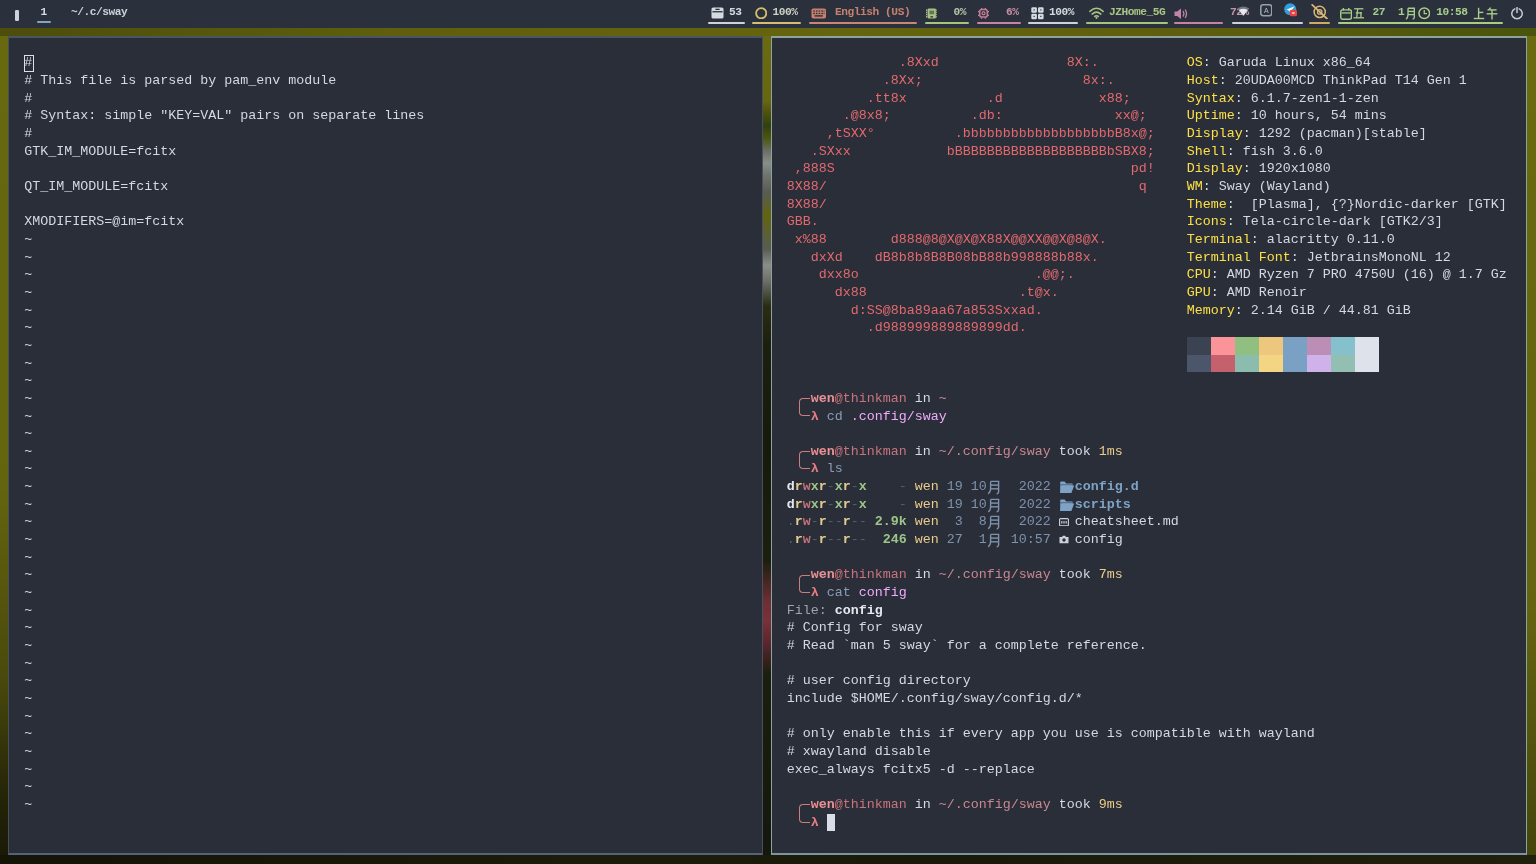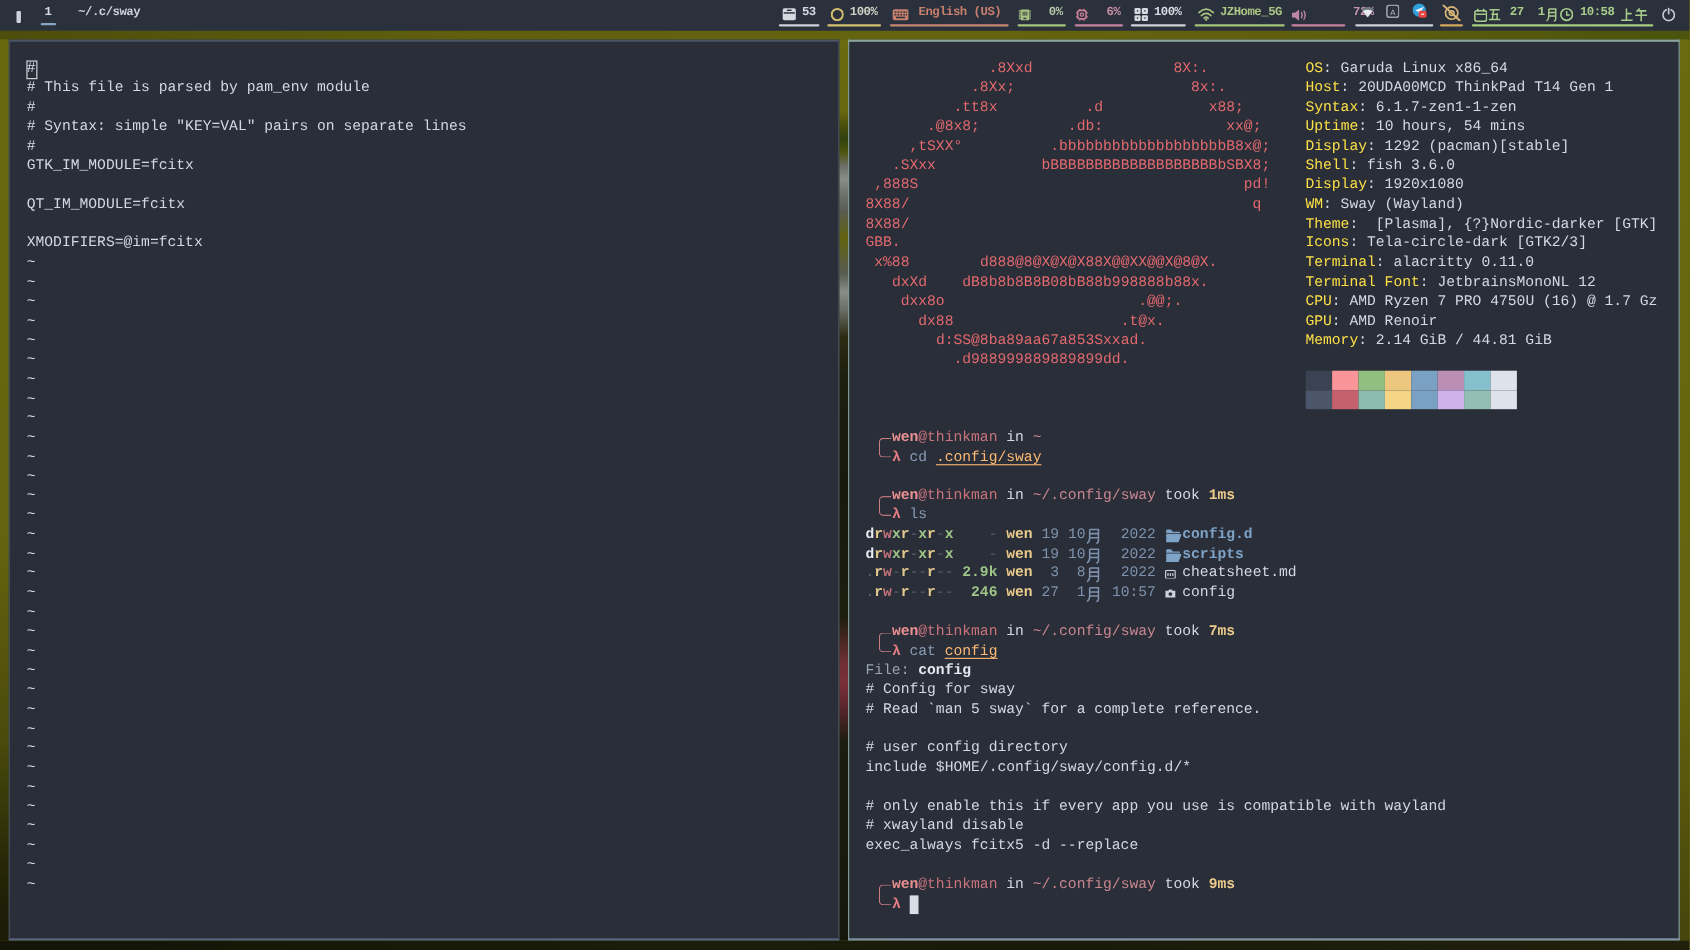--- a/index.html
+++ b/index.html
@@ -7,34 +7,34 @@
 #bar{left:0;top:0;width:1536px;height:28px;background:#2b313c}
 .bt{position:absolute;top:7.1px;font:bold 11.2px/11px "Liberation Mono",monospace;letter-spacing:-0.45px;white-space:pre}
 .ul{position:absolute;top:22.4px;height:2.1px;border-radius:1px}
 .winL{position:absolute;background:#292e38;border:1px solid #47505f;border-top:2px solid #4a5462;border-bottom:2px solid #56627a}
 .winR{position:absolute;background:#292e38;border:1.5px solid #8ba59c;border-top:2px solid #8ba59c;border-bottom:2px solid #7d94a0}
 pre.term{position:absolute;font:13.34px/17.66px "Liberation Mono",monospace;color:#d3d9e2;white-space:pre}
 .red{color:#e4696f}
 .lbl{color:#fde047;font-weight:normal}
 .wb{color:#e4e8ef;font-weight:bold}
 .yel{color:#e3c98e;font-weight:bold}
-.yelb{color:#ebcb8b;font-weight:bold}
+.yelb{color:#ebcb8b;font-weight:normal}
 .grn{color:#9ec487;font-weight:bold}
 .grnb{color:#9ec487;font-weight:bold}
 .blu{color:#7fa3c6;font-weight:bold}
 .dte{color:#7e92ad}
 .cmd{color:#8a9cb8}
 .dim{color:#566070}
 .gry{color:#9aa4b3}
 .usr{color:#ec9193;font-weight:bold}
 .hst{color:#c9737d}
 .permw{color:#c4737c;font-weight:bold}
 .rose{color:#ca8790}
 .lam{color:#e87e84;font-weight:bold}
-.pth{color:#fdba74;text-decoration:underline;text-decoration-thickness:1.3px;text-underline-offset:2.5px}
+.pth{color:#f0abfc;text-decoration-thickness:1.3px;text-underline-offset:2.5px}
 .corner{position:absolute;width:11.6px;height:18.4px;border-left:1.5px solid #cd7c83;border-top:1.5px solid #cd7c83;border-bottom:1.5px solid #cd7c83;border-radius:4px 0 0 4px}
 </style></head><body>
 <div class="abs" style="left:0;top:28px;width:1536px;height:8px;background:linear-gradient(90deg,#4d4d0c,#5e5e0e 25%,#65650f 55%,#5d5d0e 80%,#4a540c)"></div>
 <div class="abs" style="left:0;top:36px;width:8px;height:819px;background:linear-gradient(#68680f,#64640f 55%,#4a4a0c 78%,#242408 93%,#1a1a07)"></div>
 <div class="abs" style="left:1527px;top:36px;width:9px;height:819px;background:linear-gradient(#6a6a10,#64640f 70%,#45450c)"></div>
 <div class="abs" style="left:763px;top:36px;width:8px;height:819px;background:#5b5b0e"></div>
 <div class="abs" style="left:763px;top:36px;width:8px;height:819px;background:linear-gradient(#6a6a10,#67670f 8%,#4c4f0d 9.5%,#31400f 11%,#4e550e 12.5%,#6a6e66 14%,#8a8e88 15.5%,#70746e 17%,#585c52 19%,#63630f 22%,#585c52 26%,#8a8e88 28%,#6a6e66 30%,#2a2c12 33%,#1c1e0e 38%,#17190d 50%,#1c1e0e 64%,#6d2e34 69%,#7a3038 71.5%,#5c262e 74%,#1b1d10 78%,#15170c 100%)"></div>
 <div class="abs" style="left:0;top:855px;width:1536px;height:9px;background:linear-gradient(90deg,#141407,#1c1c0a 40%,#191a0a 62%,#20200c)"></div>
 <div id="bar" class="abs">
 <div class="abs" style="left:14.6px;top:10.2px;width:4px;height:10.6px;background:#cdd3db;border-radius:1.2px"></div>

